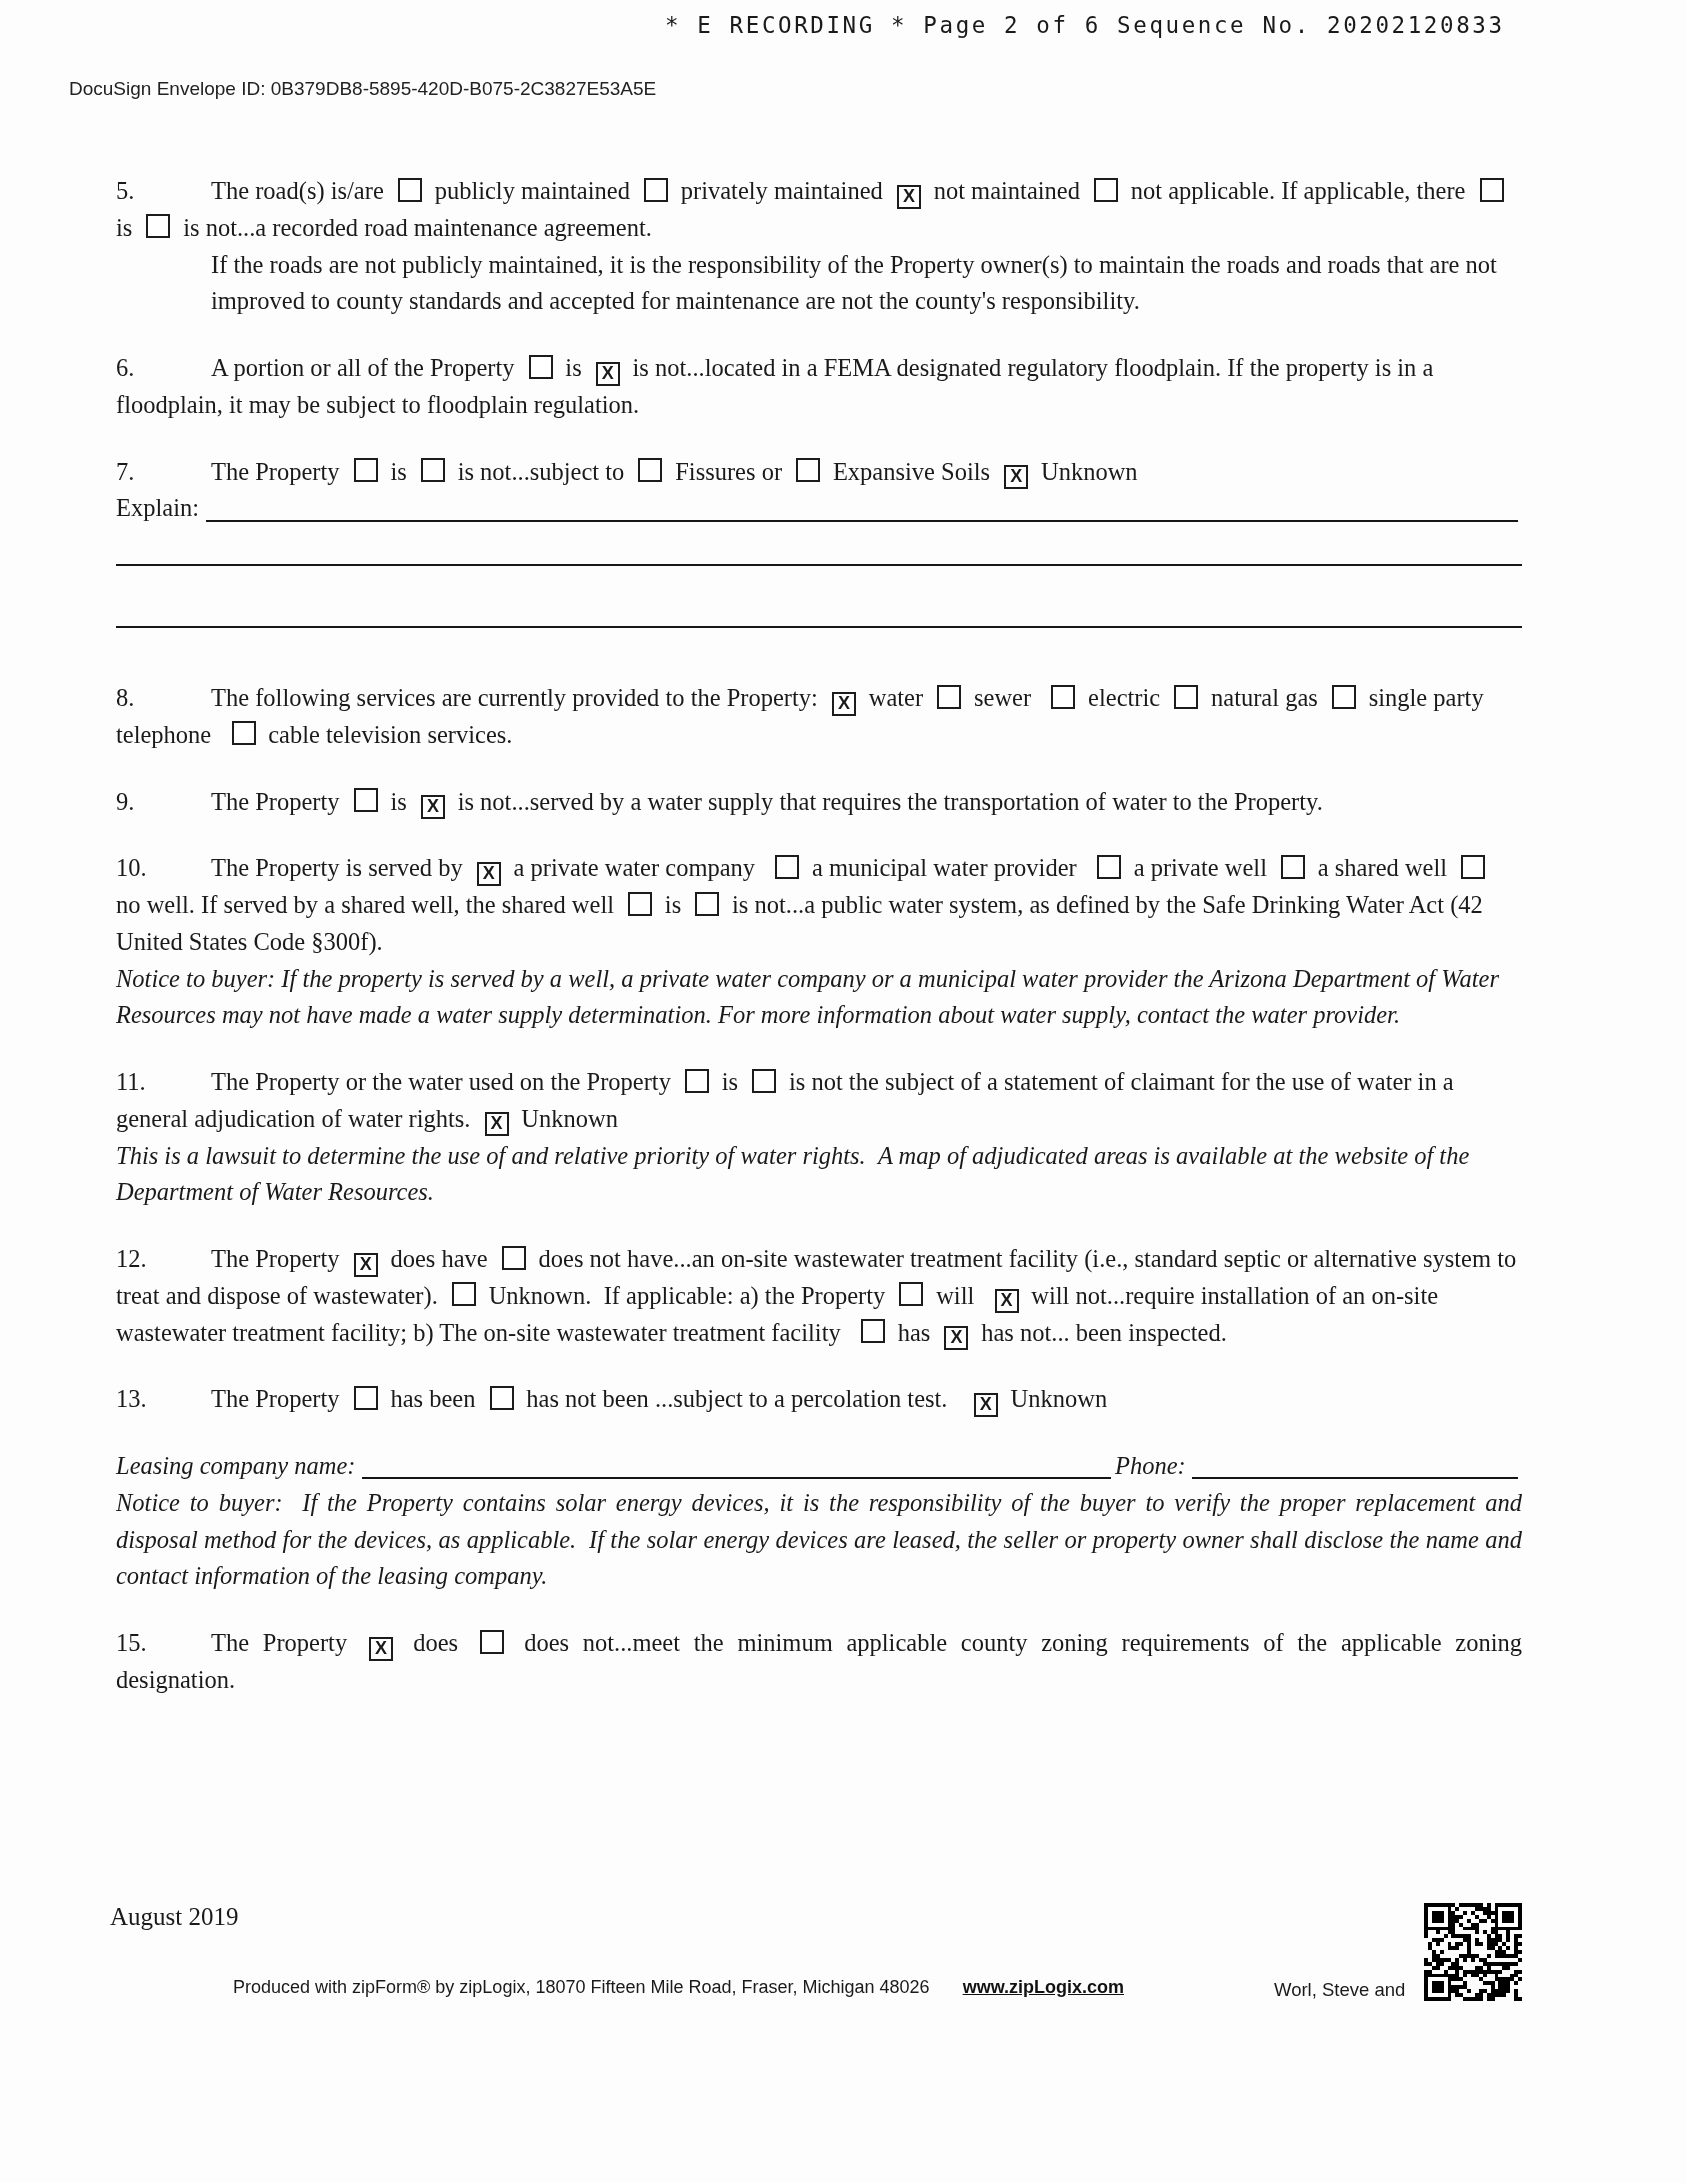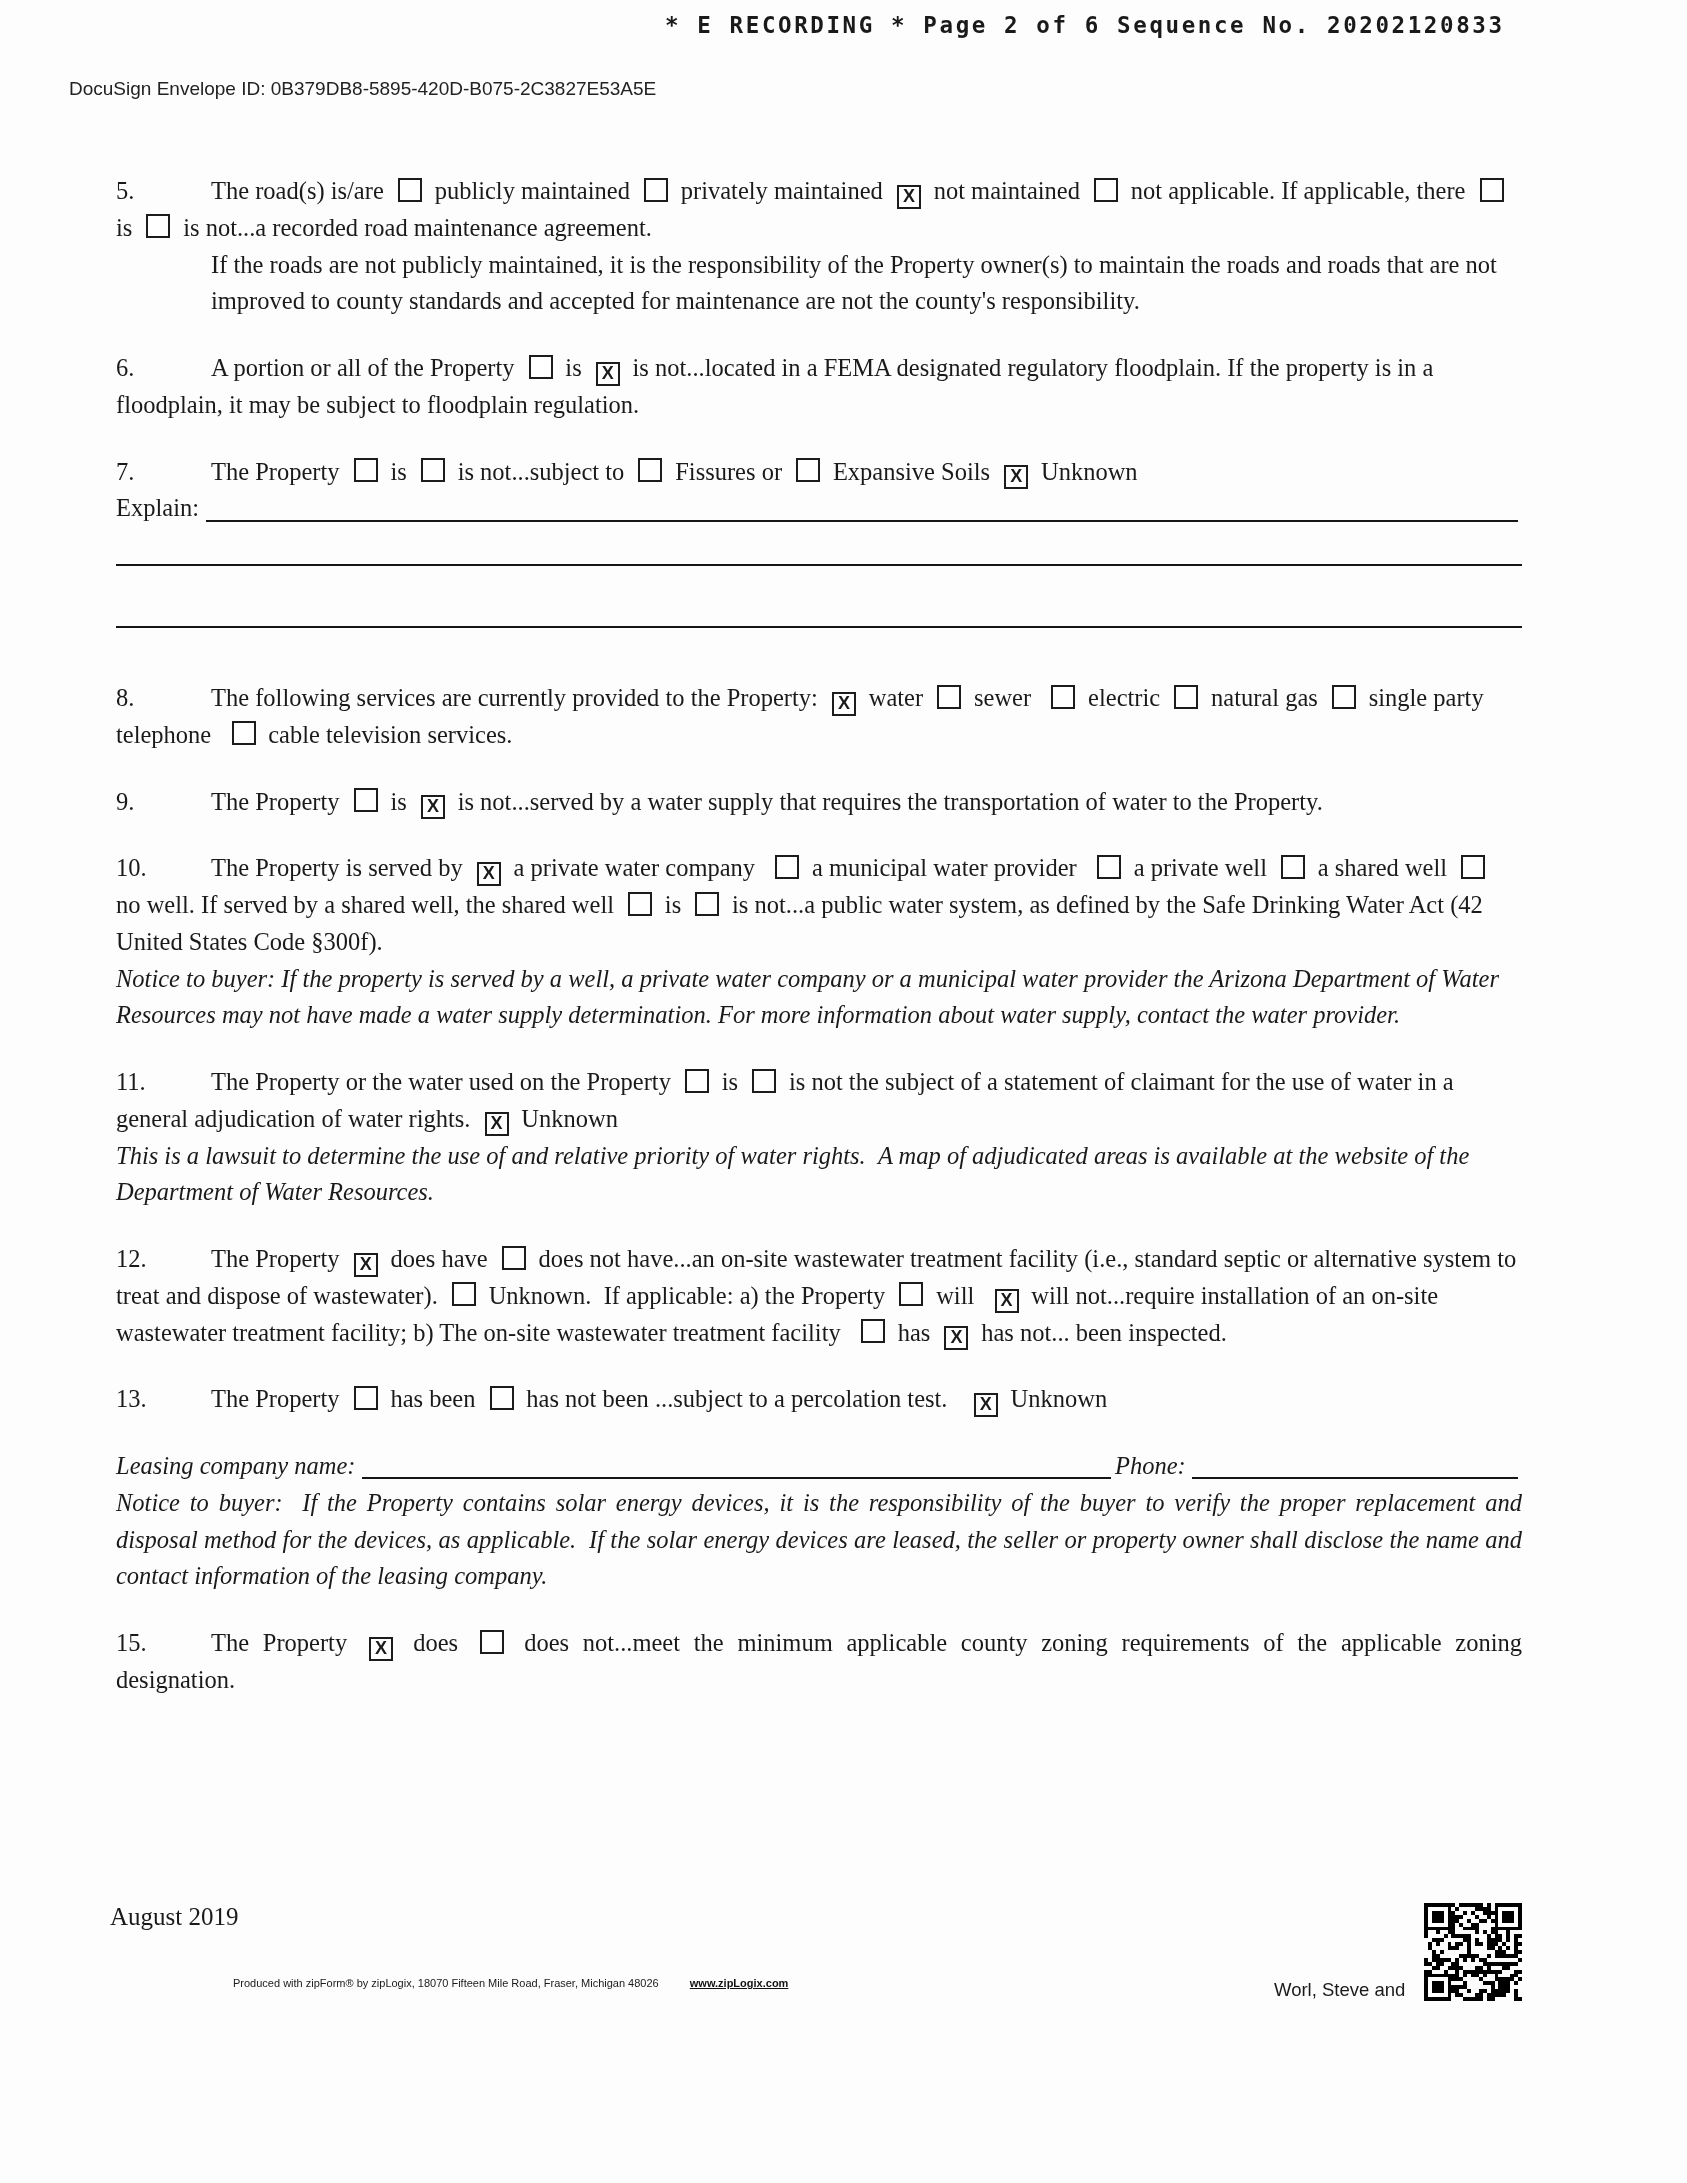--- a/index.html
+++ b/index.html
@@ -7,21 +7,21 @@
     position:relative;
     width:1687px;height:2183px;
     background:#fdfdfd;
     font-family:"Liberation Serif", serif;
     color:#1a1a1a;
     overflow:hidden;
   }
   .recording-line{
     position:absolute;top:12px;left:665px;
     font-family:"DejaVu Sans Mono", monospace;
-    font-weight:bold;font-size:22.5px;letter-spacing:2.6px;
+    font-weight:normal;font-size:22.5px;letter-spacing:2.6px;
     white-space:nowrap;
   }
   .envelope-line{
     position:absolute;top:78px;left:69px;
     font-family:"Liberation Sans", sans-serif;
     font-size:19px;color:#222;
     white-space:nowrap;
   }
   .content{
     position:absolute;left:116px;top:173px;width:1406px;
@@ -54,21 +54,21 @@
   .flexline.italic{font-style:italic;}
   .rule{margin-top:37px;}
   .rule .ulfill{display:block;width:100%;height:0;border-bottom:2px solid #161616;}
   .footer-date{
     position:absolute;top:1903px;left:110px;
     font-size:25px;
   }
   .produced-line{
     position:absolute;top:1977px;left:233px;
     font-family:"Liberation Sans", sans-serif;
-    font-size:11px;white-space:nowrap;
+    font-size:18px;white-space:nowrap;
   }
   .produced-line .url{
     margin-left:28px;text-decoration:underline;color:#111;font-weight:600;
   }
   .signer-names{
     position:absolute;top:1979px;left:1274px;
     font-family:"Liberation Sans", sans-serif;
     font-size:18.5px;white-space:nowrap;
   }
   .qr{

